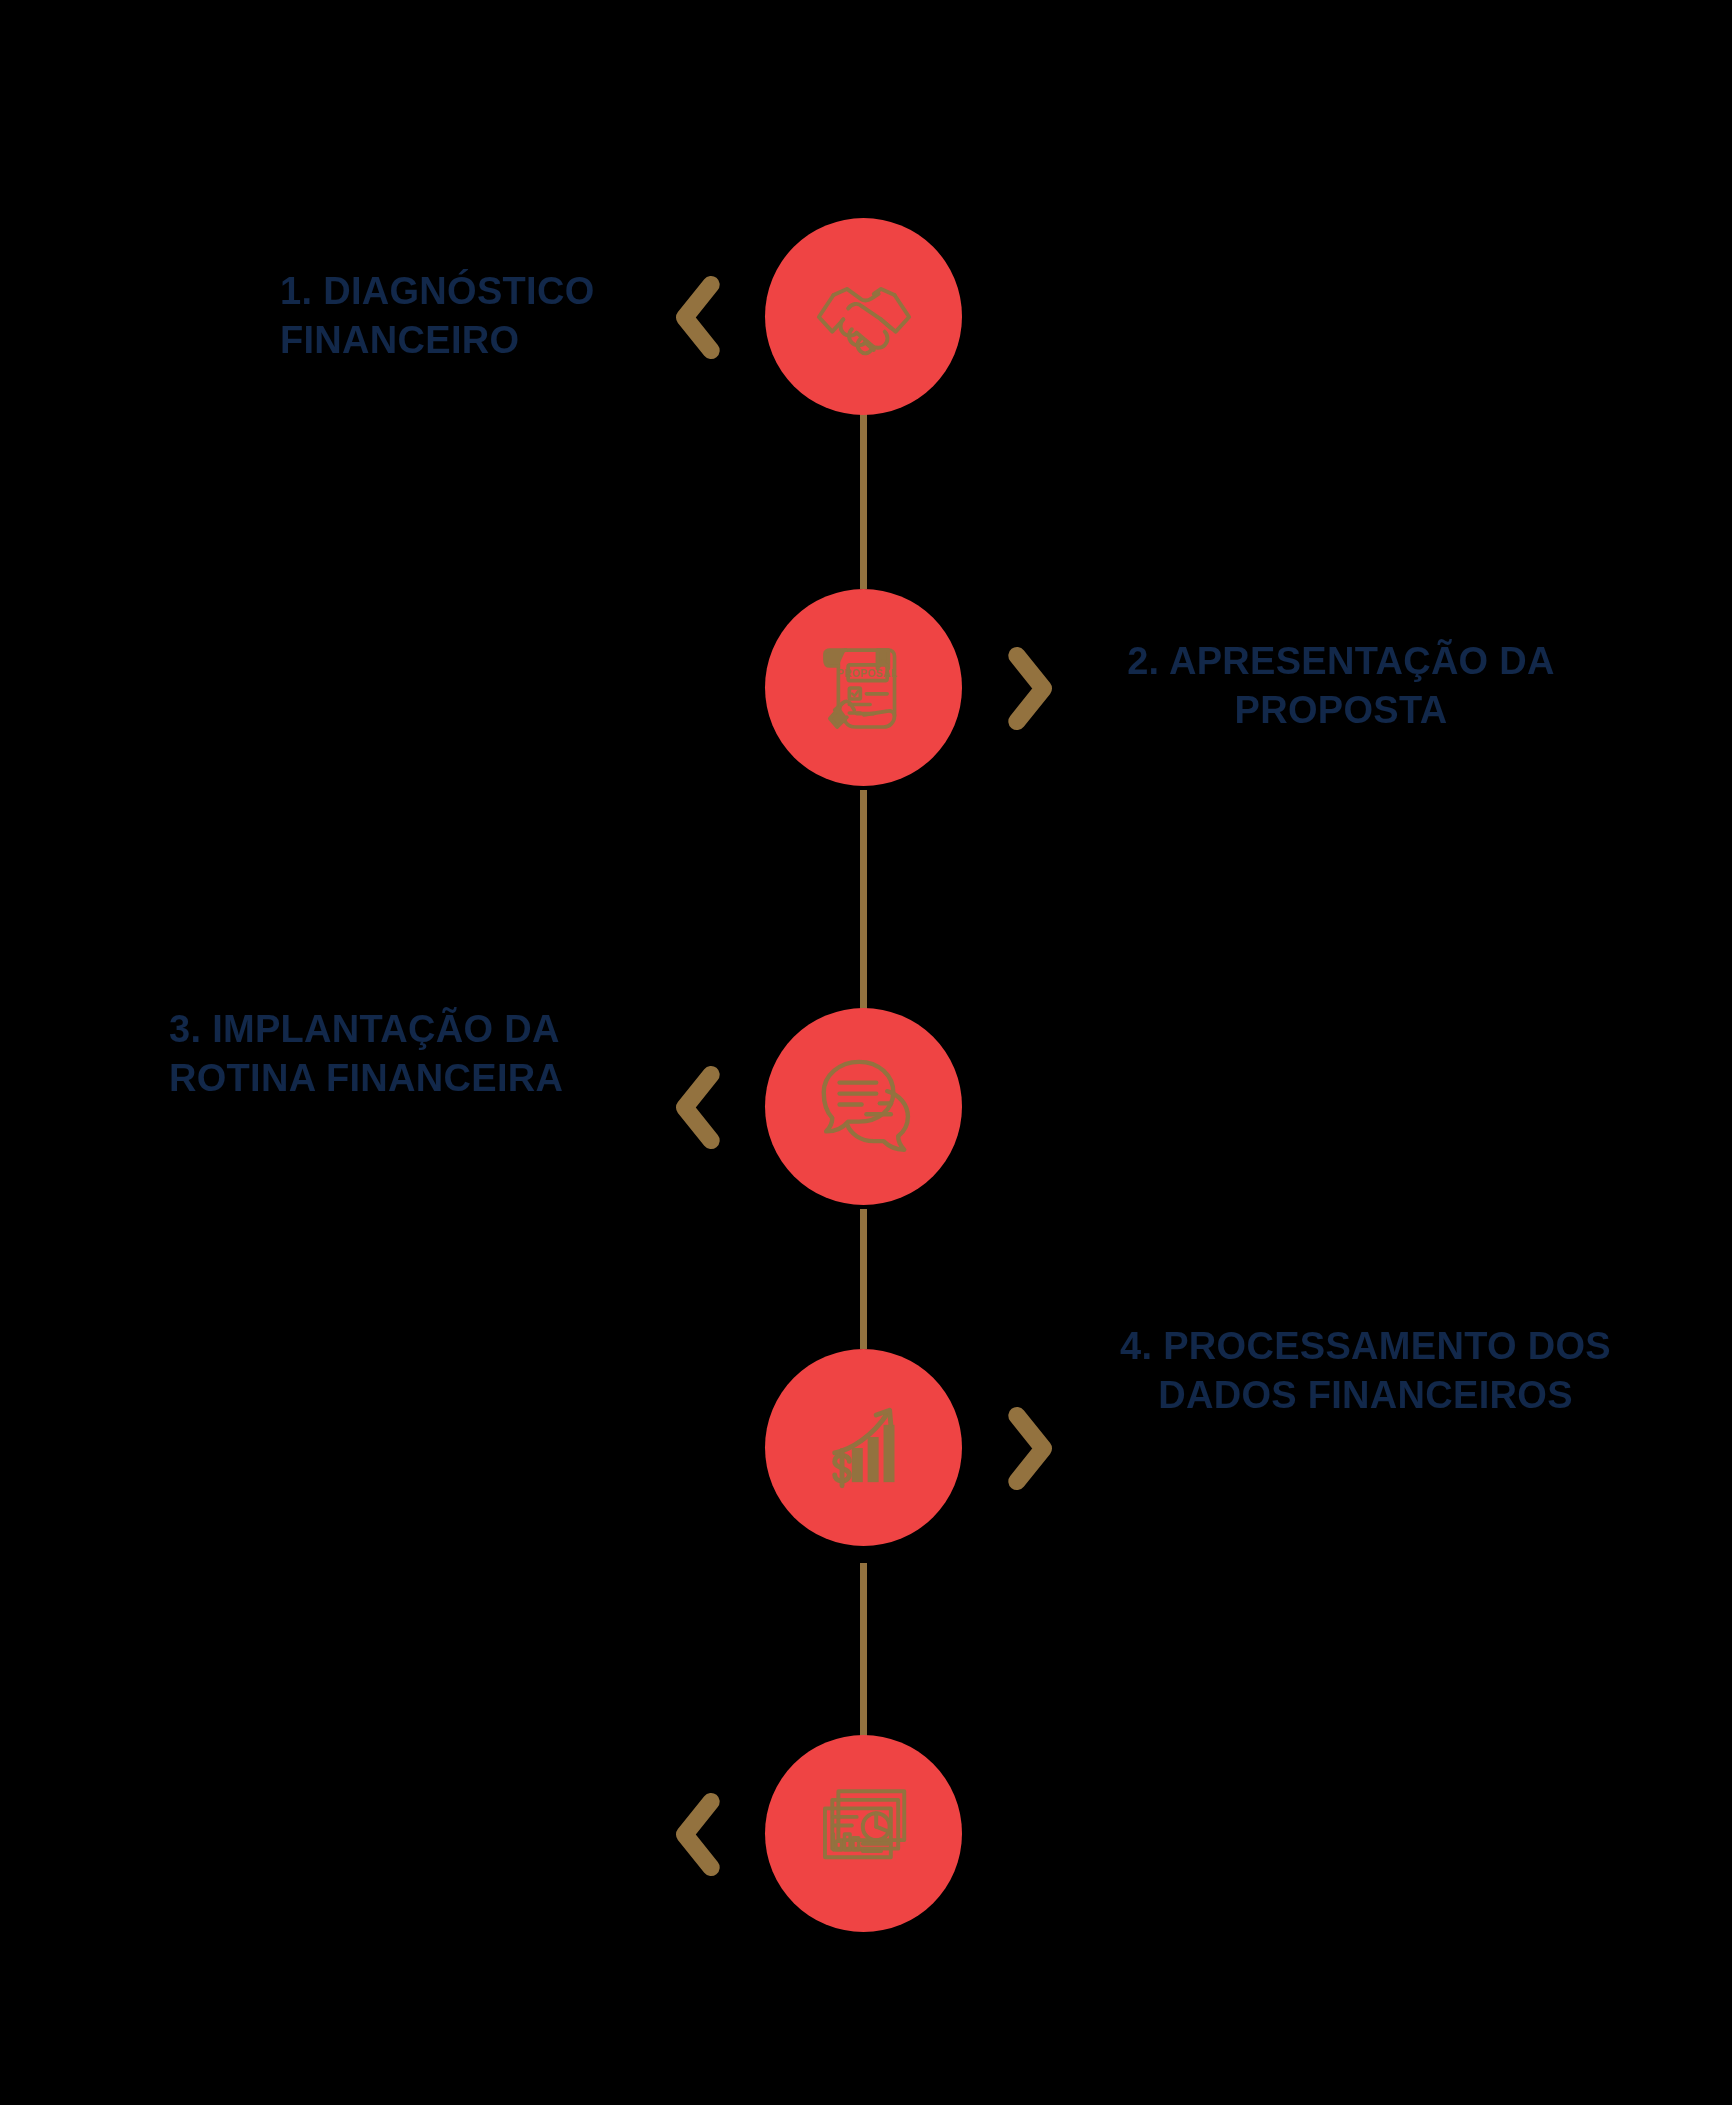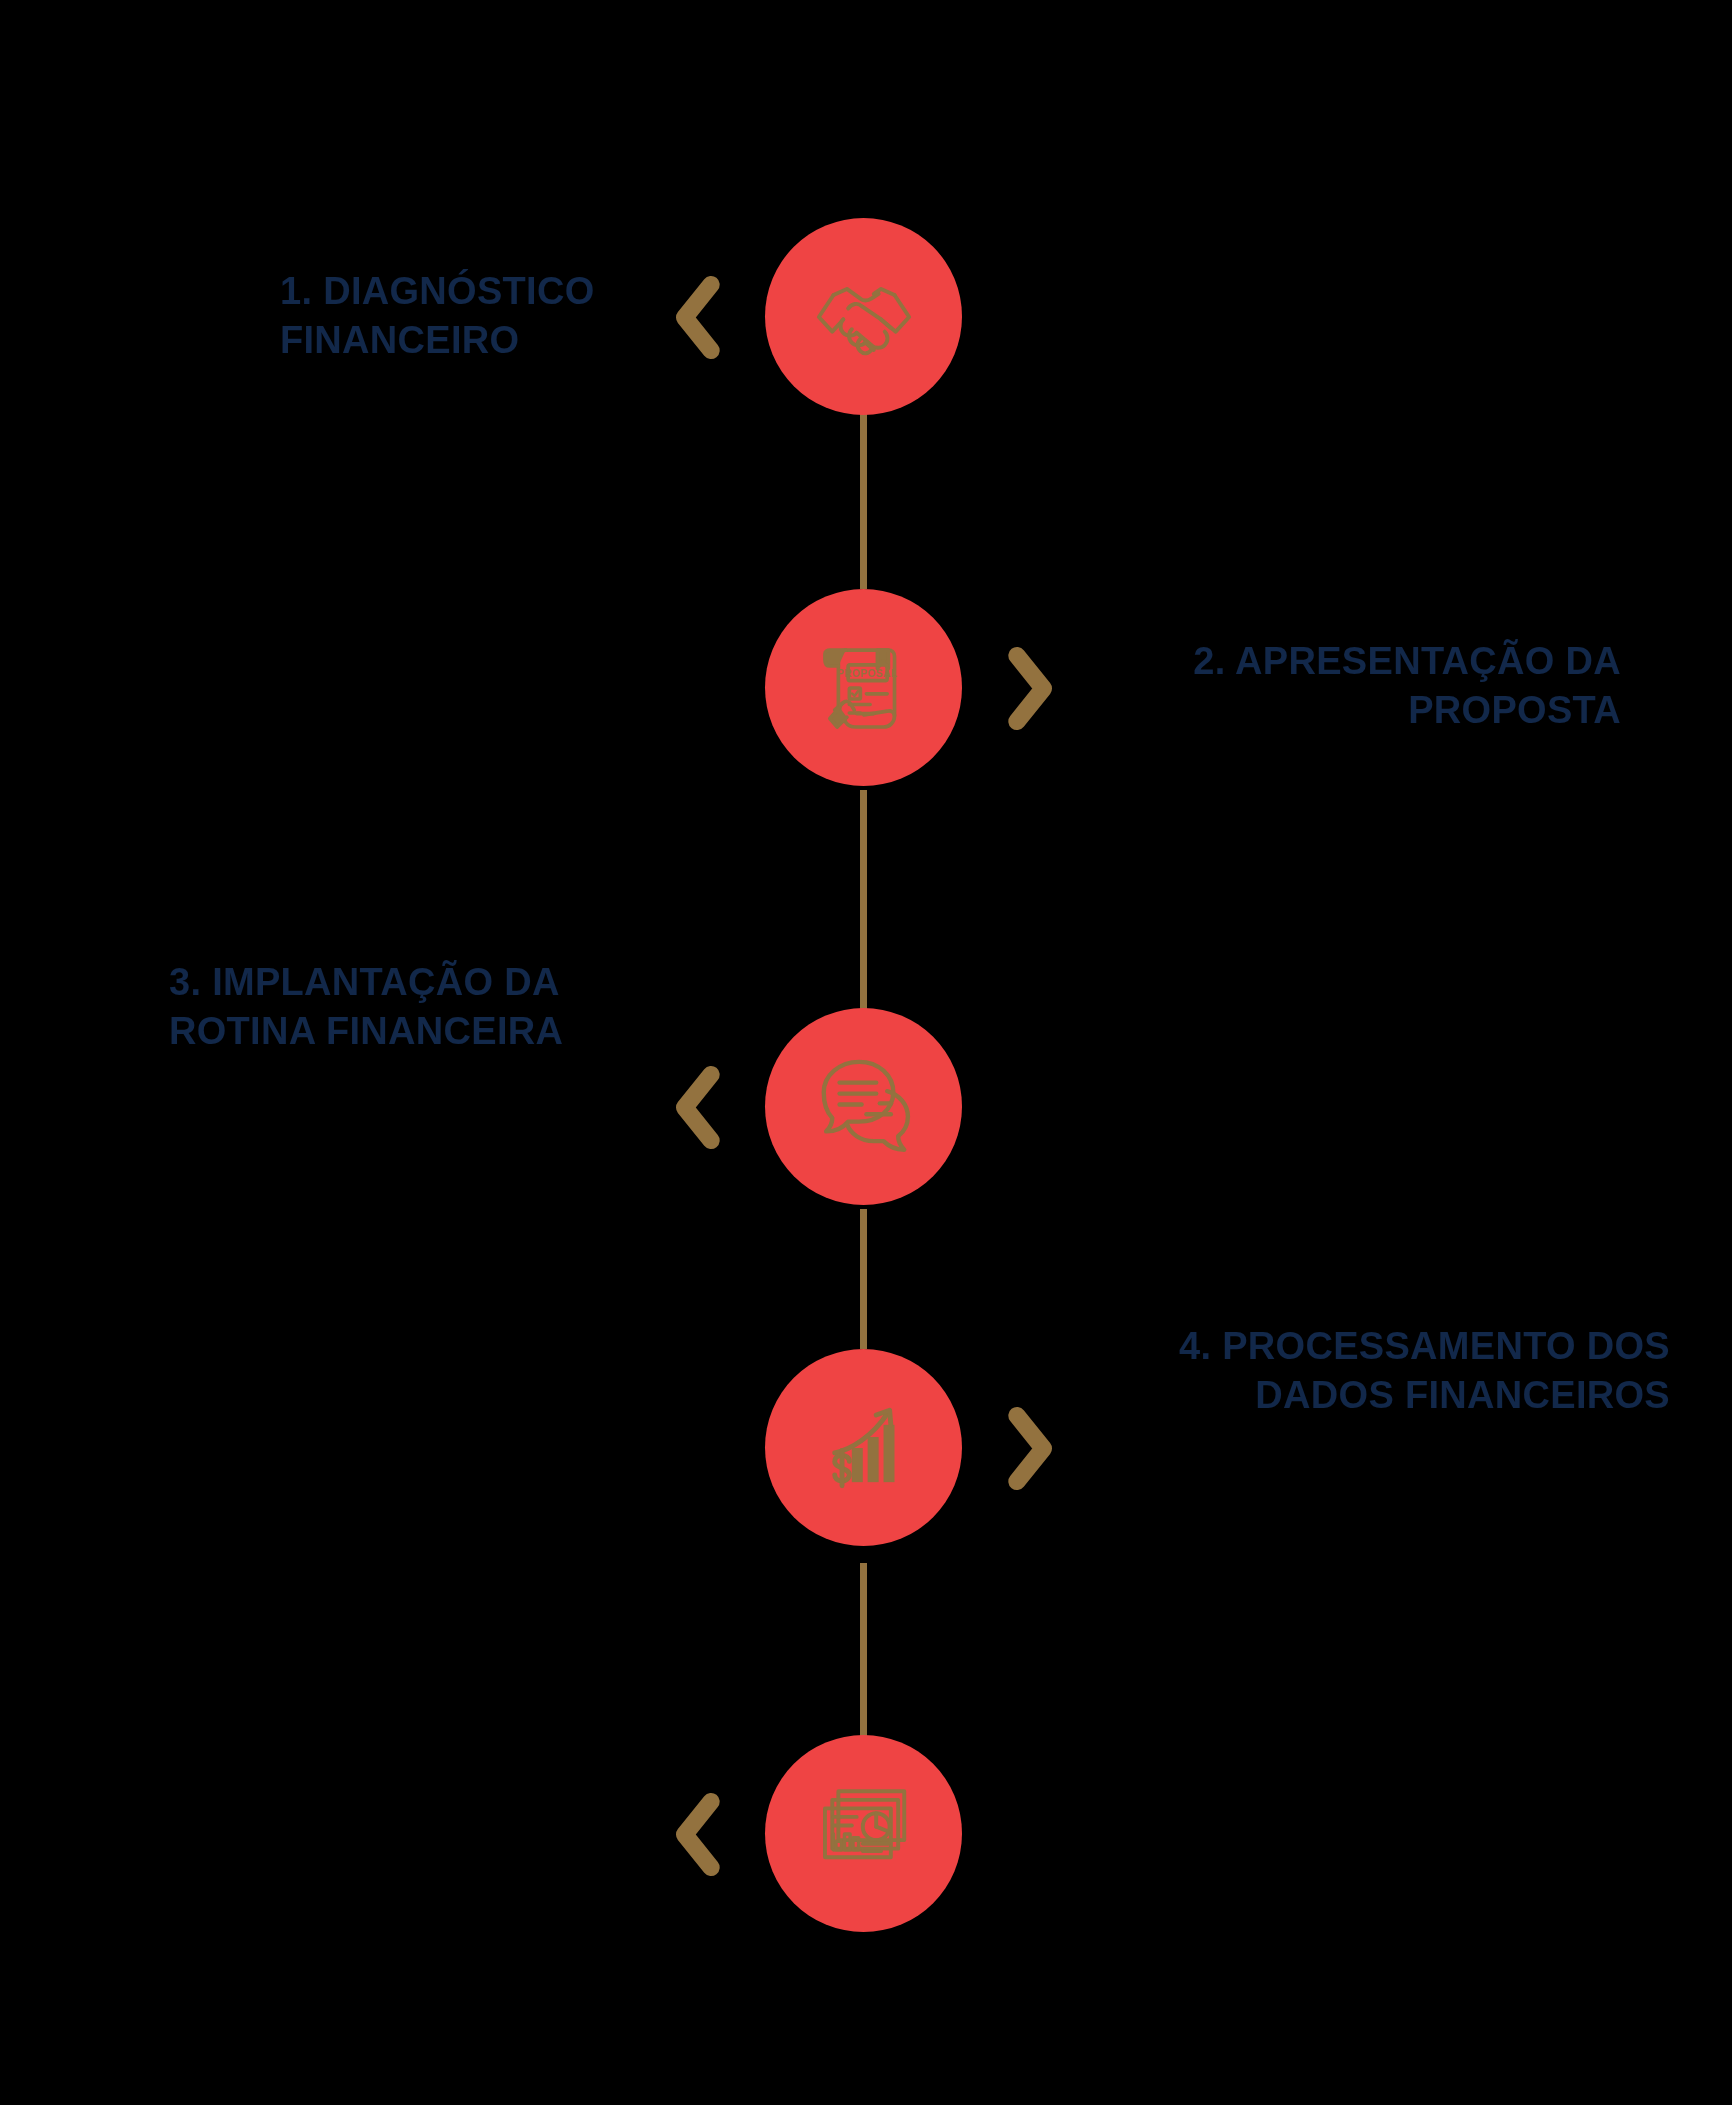--- a/index.html
+++ b/index.html
@@ -58,21 +58,21 @@
   .label {
     position: absolute;
     color: #12284A;
     font-weight: 700;
     font-size: 38px;
     line-height: 1.28;
     letter-spacing: 0.3px;
     text-transform: uppercase;
     white-space: pre-line;
   }
-  .label.right-side { text-align: right; margin-left: 25px; }
+  .label.right-side { text-align: center; }
   .label.left-side  { text-align: left; }
 </style>
 </head>
 <body>
 
 <div id="stage">
 
   <div class="spine" style="top:411px;height:178px;"></div>
   <div class="spine" style="top:790px;height:219px;"></div>
   <div class="spine" style="top:1209px;height:140px;"></div>
@@ -146,21 +146,21 @@
         <path d="M63 47 L72 47"></path>
         <path d="M52 56 L72 56"></path>
       </svg>
     </span>
   </div>
   <div class="chev" style="left:668px;top:1063px;">
     <svg viewBox="0 0 70 108">
       <path d="M52 14 L20 54 L52 94" fill="none" stroke="#93723F" stroke-width="21" stroke-linecap="round" stroke-linejoin="round"></path>
     </svg>
   </div>
-  <div class="label left-side" style="left:169px;top:958px;width:461px;">3. IMPLANTAÇÃO DA
+  <div class="label left-side" style="left:169px;top:1005px;width:461px;">3. IMPLANTAÇÃO DA
 ROTINA FINANCEIRA</div>
 
   <div class="node" style="top:1349px;">
     <span>
       <svg viewBox="0 0 100 100" fill="none">
         <g fill="#93723F">
           <rect x="40" y="50" width="9" height="28"></rect>
           <rect x="53" y="41" width="9" height="37"></rect>
           <rect x="66" y="31" width="9" height="47"></rect>
         </g>

